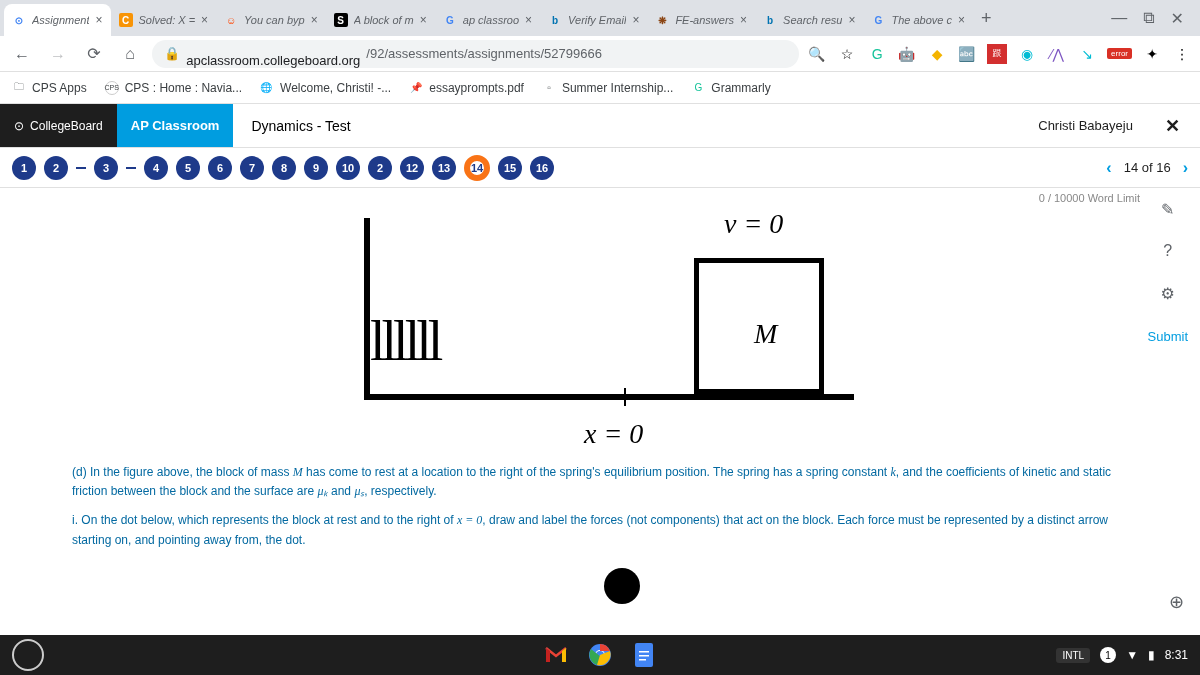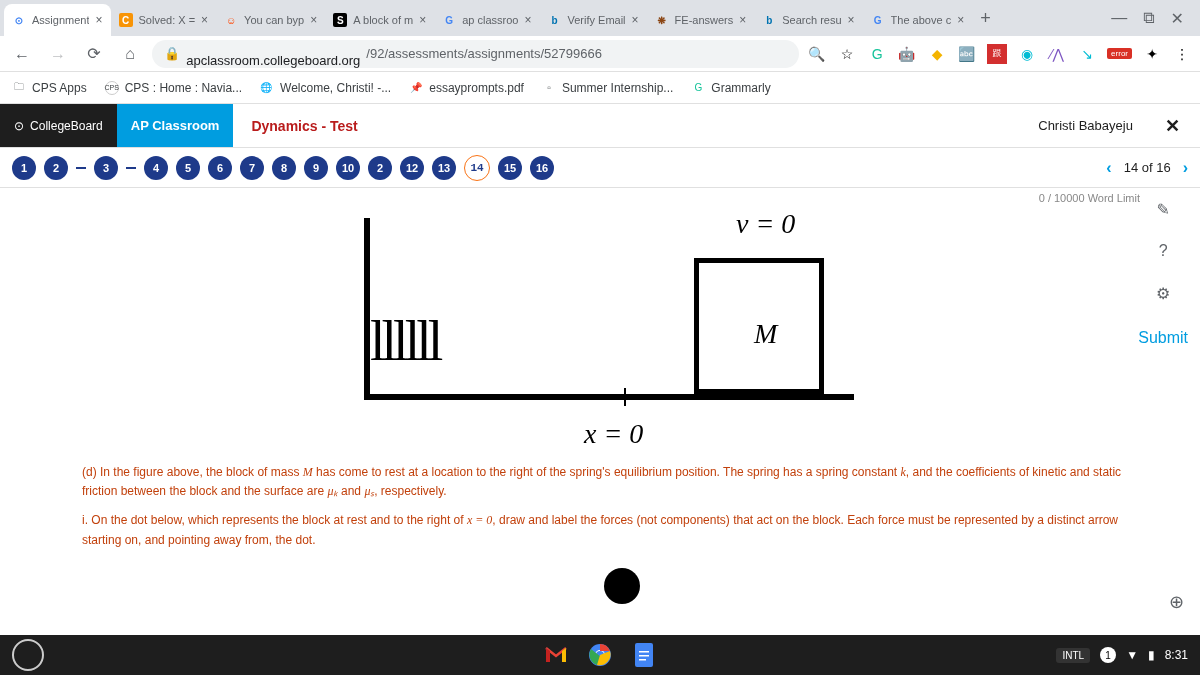--- a/index.html
+++ b/index.html
@@ -3,77 +3,77 @@
 <meta charset="utf-8">
 <style>
 * { margin: 0; padding: 0; box-sizing: border-box; font-family: Arial, sans-serif; }
 body { width: 1200px; height: 675px; background: #fff; overflow: hidden; position: relative; }
 
 
 .browser-tabs { height: 36px; background: #dee1e6; display: flex; align-items: center; padding: 0 4px; }
 .tab { display: flex; align-items: center; gap: 6px; padding: 0 8px; height: 32px; border-radius: 8px 8px 0 0; font-size: 11px; color: #5f6368; max-width: 120px; margin-top: 4px; }
 .tab.active { background: #fff; }
 .tab-favicon { width: 14px; height: 14px; display: flex; align-items: center; justify-content: center; font-size: 10px; font-weight: bold; border-radius: 2px; }
-.tab-title { white-space: nowrap; overflow: hidden; text-overflow: ellipsis; flex: 1; }
+.tab-title { white-space: nowrap; overflow: hidden; text-overflow: ellipsis; flex: 1; font-style: italic; }
 .tab-close { font-size: 12px; color: #5f6368; }
 .new-tab { padding: 0 8px; font-size: 18px; color: #5f6368; }
 .window-controls { margin-left: auto; display: flex; gap: 16px; padding: 0 12px; color: #5f6368; }
 
 .address-bar { height: 36px; background: #fff; display: flex; align-items: center; padding: 0 8px; gap: 8px; border-bottom: 1px solid #e0e0e0; }
 .nav-btn { width: 28px; height: 28px; display: flex; align-items: center; justify-content: center; color: #5f6368; font-size: 16px; border-radius: 50%; }
 .url-bar { flex: 1; height: 28px; background: #f1f3f4; border-radius: 14px; display: flex; align-items: center; padding: 0 12px; font-size: 13px; color: #5f6368; gap: 6px; max-width: 730px; }
 .url-domain { color: #202124; margin-top: 14px; }
 .addr-icons { display: flex; align-items: center; gap: 10px; margin-left: auto; }
 .addr-icon { width: 20px; height: 20px; display: flex; align-items: center; justify-content: center; font-size: 14px; }
 .error-badge { background: #d93025; color: #fff; font-size: 8px; padding: 1px 4px; border-radius: 2px; }
 
 .bookmarks-bar { height: 32px; background: #fff; display: flex; align-items: center; padding: 0 12px; gap: 18px; font-size: 12px; color: #3c4043; border-bottom: 1px solid #e0e0e0; }
 .bookmark { display: flex; align-items: center; gap: 6px; }
 .bm-icon { width: 14px; height: 14px; display: flex; align-items: center; justify-content: center; font-size: 10px; }
 
 
 .app-header { height: 44px; background: #fff; display: flex; align-items: center; border-bottom: 1px solid #e0e0e0; }
 .cb-tab { background: #1e1e1e; color: #fff; padding: 0 14px; height: 100%; display: flex; align-items: center; font-size: 12px; gap: 6px; }
 .apc-tab { background: #009de0; color: #fff; padding: 0 14px; height: 100%; display: flex; align-items: center; font-size: 13px; font-weight: bold; }
-.test-title { padding: 0 18px; font-size: 14px; font-weight: bold; color: #b91c1c; }
+.test-title { padding: 0 18px; font-size: 14px; font-weight: normal; color: #000000; }
 .header-right { margin-left: auto; display: flex; align-items: center; gap: 32px; padding-right: 20px; font-size: 13px; color: #1e1e1e; }
 
 
 .question-nav { height: 40px; background: #fff; display: flex; align-items: center; padding: 0 12px; gap: 8px; border-bottom: 1px solid #e0e0e0; }
 .q-num { width: 24px; height: 24px; border-radius: 50%; background: #1e3a8a; color: #fff; display: flex; align-items: center; justify-content: center; font-size: 11px; font-weight: bold; }
-.q-num.current { background: #fff; color: #1e3a8a; border: 1px solid #f97316; width: 26px; height: 26px; font-family: Liberation Mono, monospace; }
+.q-num.current { background: #fff; color: #1e3a8a; border: 6px solid #f97316; width: 26px; height: 26px; }
 .q-nav-right { margin-left: auto; display: flex; align-items: center; gap: 12px; font-size: 13px; color: #1e1e1e; }
 .nav-arrow { font-size: 16px; color: #009de0; font-weight: bold; }
 
 
 .content-area { position: relative; height: 455px; overflow: hidden; margin-left: 44px; }
 .word-limit { position: absolute; top: 4px; right: 60px; font-size: 11px; color: #888; }
 
 .figure-container { position: absolute; top: 10px; left: 280px; width: 560px; height: 250px; }
-.v-label { position: absolute; top: 10px; left: 412px; font-size: 28px; font-style: italic; font-family: 'Times New Roman', serif; }
+.v-label { position: absolute; top: 10px; left: 400px; font-size: 28px; font-style: italic; font-family: 'Times New Roman', serif; }
 .m-label { position: absolute; top: 120px; left: 430px; font-size: 28px; font-style: italic; font-family: 'Times New Roman', serif; }
 .x-label { position: absolute; top: 220px; left: 260px; font-size: 28px; font-style: italic; font-family: 'Times New Roman', serif; }
 
 .wall { position: absolute; top: 20px; left: 40px; width: 6px; height: 180px; background: #000; }
 .floor { position: absolute; top: 196px; left: 40px; width: 490px; height: 6px; background: #000; }
 .tick { position: absolute; top: 190px; left: 300px; width: 2px; height: 18px; background: #000; }
 .block { position: absolute; top: 60px; left: 370px; width: 130px; height: 136px; border: 5px solid #000; }
 .spring { position: absolute; top: 115px; left: 46px; font-size: 56px; font-family: cursive; letter-spacing: -4px; color: #000; line-height: 1; }
 
-.question-text { position: absolute; top: 275px; left: 38px; right: 60px; font-size: 12px; line-height: 1.6; color: #c2410c; }
+.question-text { position: absolute; top: 275px; left: 28px; right: 60px; font-size: 12px; line-height: 1.6; color: #0369a1; }
 .question-text p { margin-bottom: 10px; }
 .math-var { font-style: italic; font-family: 'Times New Roman', serif; }
 
 .dot-container { position: absolute; top: 380px; left: 50%; transform: translateX(-50%); }
 .dot { width: 36px; height: 36px; background: #000; border-radius: 50%; }
 
 
 .right-toolbar { position: absolute; top: 195px; right: 8px; display: flex; flex-direction: column; gap: 14px; align-items: center; }
 .toolbar-icon { width: 28px; height: 28px; display: flex; align-items: center; justify-content: center; font-size: 16px; color: #5f6368; }
-.submit-btn { color: #009de0; font-size: 16px; font-weight: normal; padding: 8px 4px; }
+.submit-btn { color: #009de0; font-size: 13px; font-weight: normal; padding: 8px 4px; }
 .zoom-btn { position: absolute; bottom: 30px; right: 16px; font-size: 18px; color: #5f6368; }
 
 
 .taskbar { position: absolute; bottom: 0; left: 0; right: 0; height: 40px; background: #1e1e1e; display: flex; align-items: center; padding: 0 12px; }
 .launcher { width: 32px; height: 32px; border: 2px solid #ccc; border-radius: 50%; }
 .taskbar-center { position: absolute; left: 50%; transform: translateX(-50%); display: flex; gap: 12px; }
 .taskbar-app { width: 32px; height: 32px; display: flex; align-items: center; justify-content: center; font-size: 20px; }
 .taskbar-right { margin-left: auto; display: flex; align-items: center; gap: 10px; color: #fff; font-size: 12px; }
 .intl-badge { background: #333; padding: 2px 6px; border-radius: 3px; font-size: 10px; text-align: right; }
 </style>

